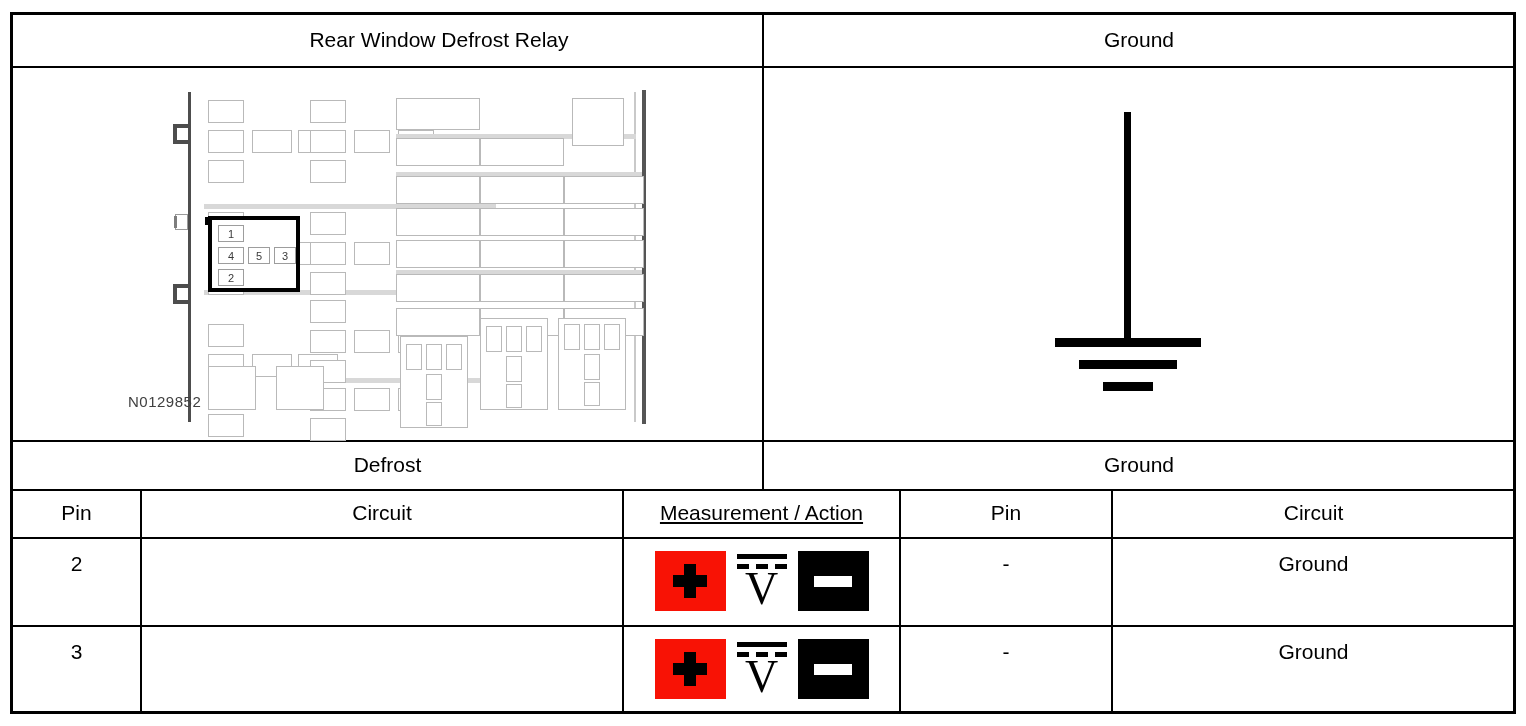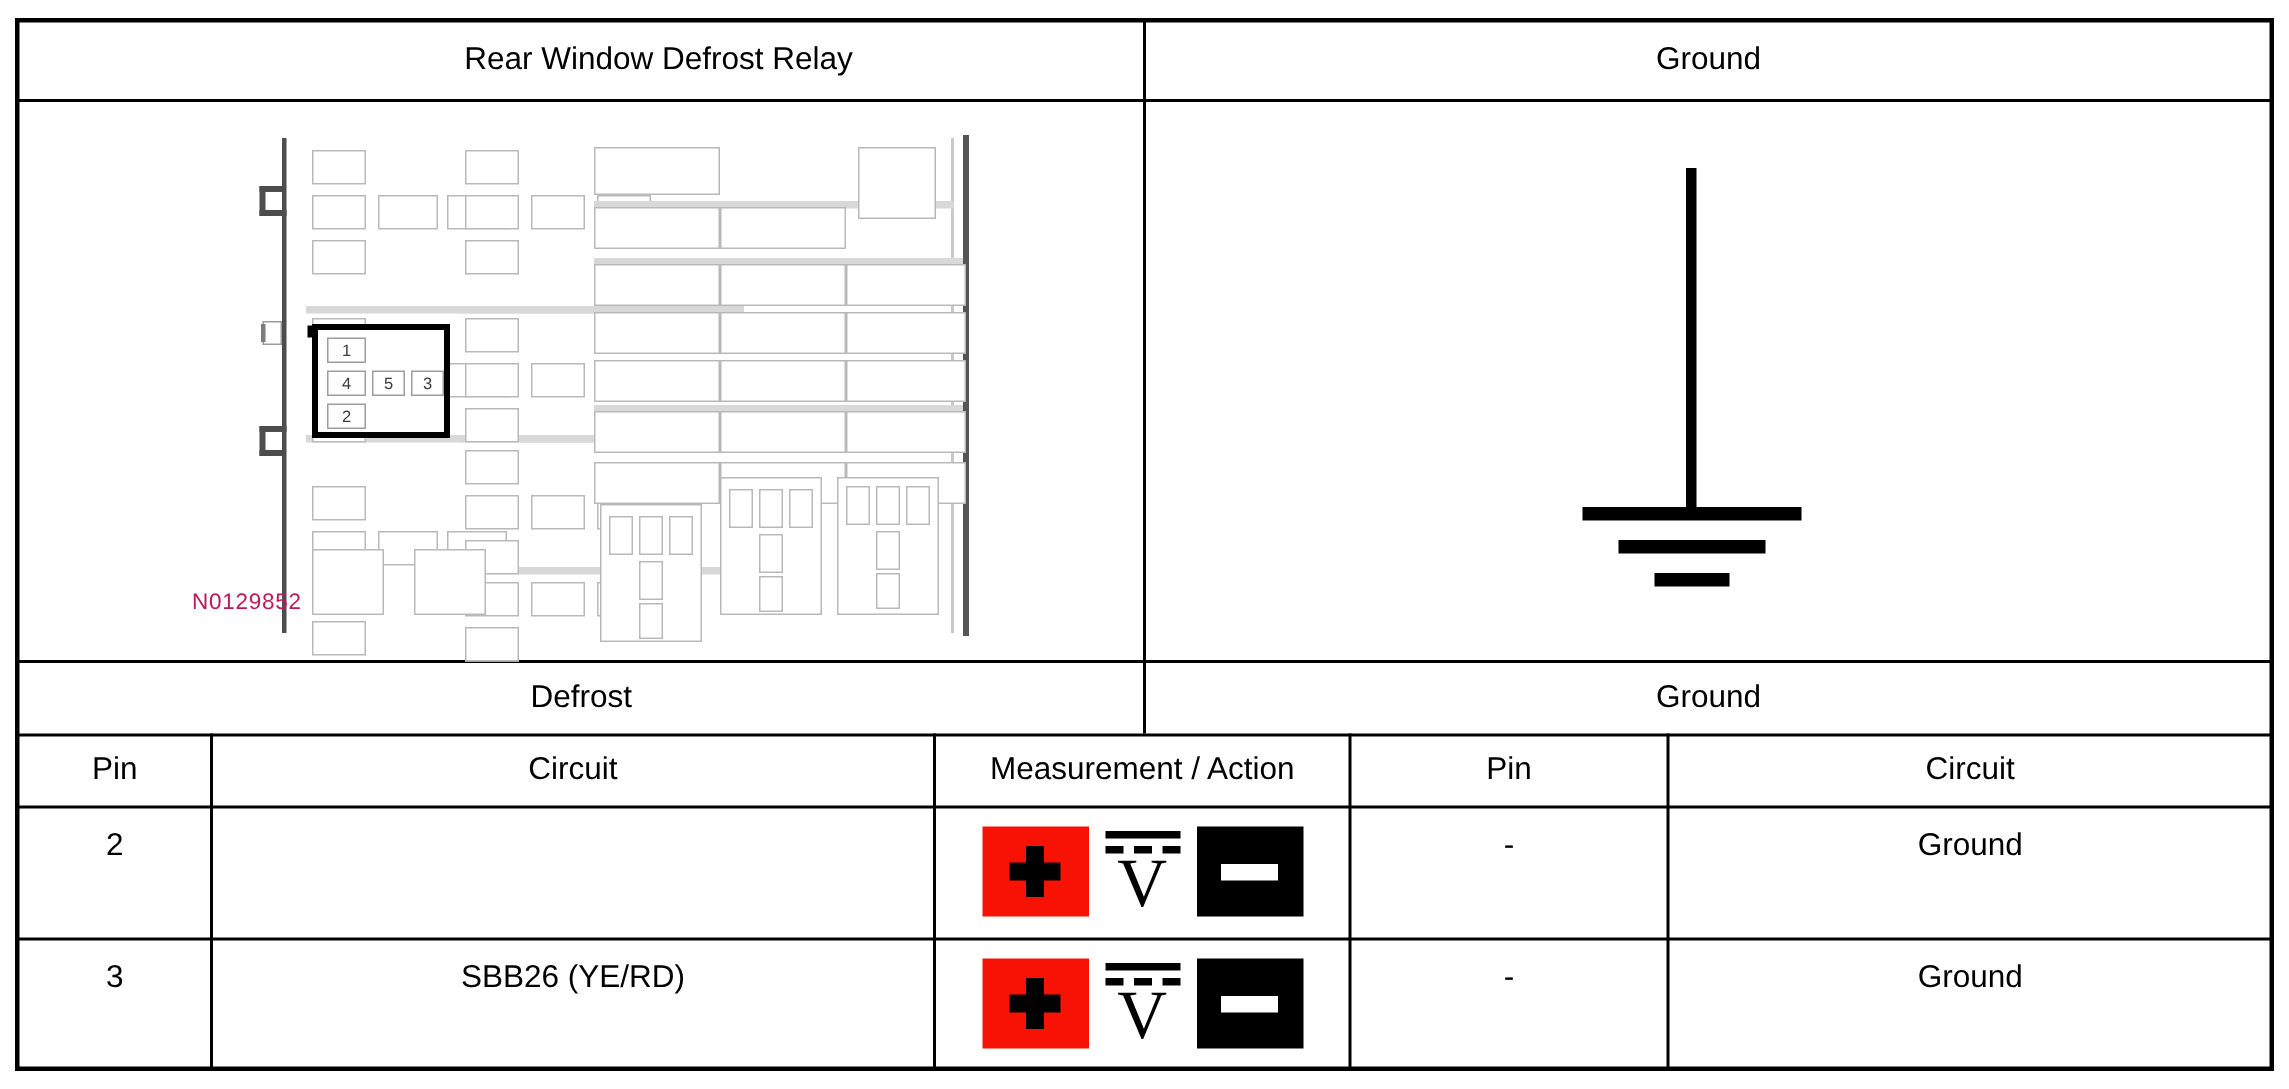--- a/index.html
+++ b/index.html
@@ -101,21 +101,21 @@
     display: flex;
     align-items: center;
     justify-content: center;
     font-family: "Liberation Sans", sans-serif;
   }
   #fb-caption {
     position: absolute;
     left: 8px;
     top: 305px;
     font-size: 15px;
-    color: #be185d;
+    color: #404040;
     letter-spacing: 0.5px;
     font-family: "Liberation Sans", sans-serif;
   }
 
   
   #ground-symbol {
     position: absolute;
     left: 1055px;
     top: 112px;
     width: 150px;
@@ -365,21 +365,21 @@
   </div>
 
   <div class="cell" style="left:13px; top:441px; width:749px; height:48px;">Defrost</div>
 
   <div class="cell" style="left:764px; top:441px; width:750px; height:48px;">Ground</div>
 
   <div class="cell" style="left:13px; top:489px; width:127px; height:48px;">Pin</div>
 
   <div class="cell" style="left:142px; top:489px; width:480px; height:48px;">Circuit</div>
 
-  <div class="cell" style="left:624px; top:489px; width:275px; height:48px;">Measurement / Action</div>
+  <div class="cell" style="left:624px; top:489px; width:275px; height:48px;text-decoration:underline;">Measurement / Action</div>
 
   <div class="cell" style="left:901px; top:489px; width:210px; height:48px;">Pin</div>
 
   <div class="cell" style="left:1113px; top:489px; width:401px; height:48px;">Circuit</div>
 
   <div class="cell top" style="left:13px; top:537px; width:127px; height:88px;">
     <span>2</span>
   </div>
 
 
@@ -405,23 +405,20 @@
   </div>
 
   <div class="cell top" style="left:1113px; top:537px; width:401px; height:88px;">
     <span>Ground</span>
   </div>
 
   <div class="cell top" style="left:13px; top:625px; width:127px; height:88px;">
     <span>3</span>
   </div>
 
-  <div class="cell top" style="left:142px; top:625px; width:480px; height:88px;">
-    <span>SBB26 (YE/RD)</span>
-  </div>
 
   <div class="meas" style="left:624px; top:625px; width:275px; height:88px;">
     <div class="meas-plus">
       <div class="bar-h"></div>
       <div class="bar-v"></div>
     </div>
     <div class="meas-volt">
       <div class="solid"></div>
       <div class="dash" style="left:3px;"></div>
       <div class="dash" style="left:22px;"></div>

